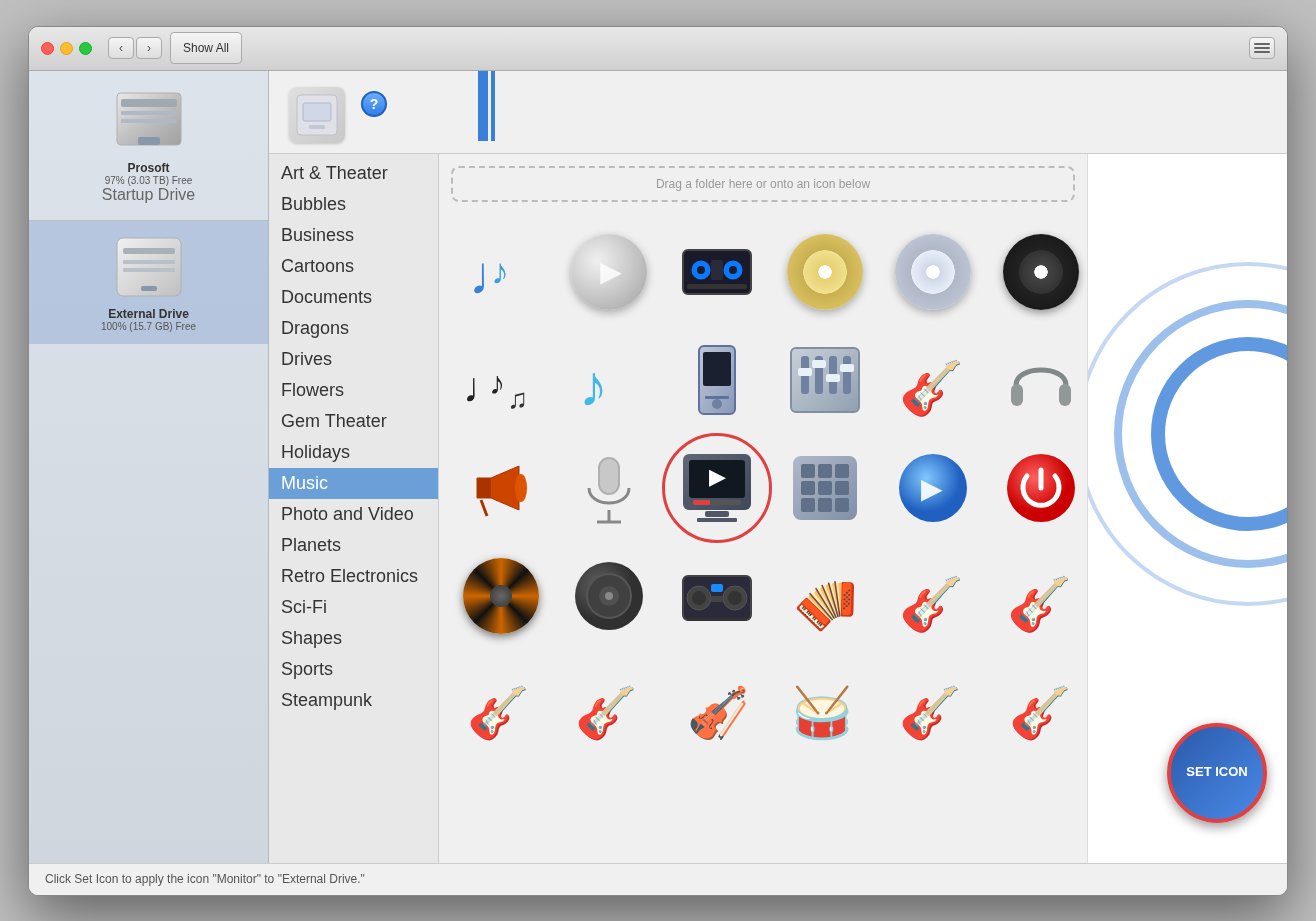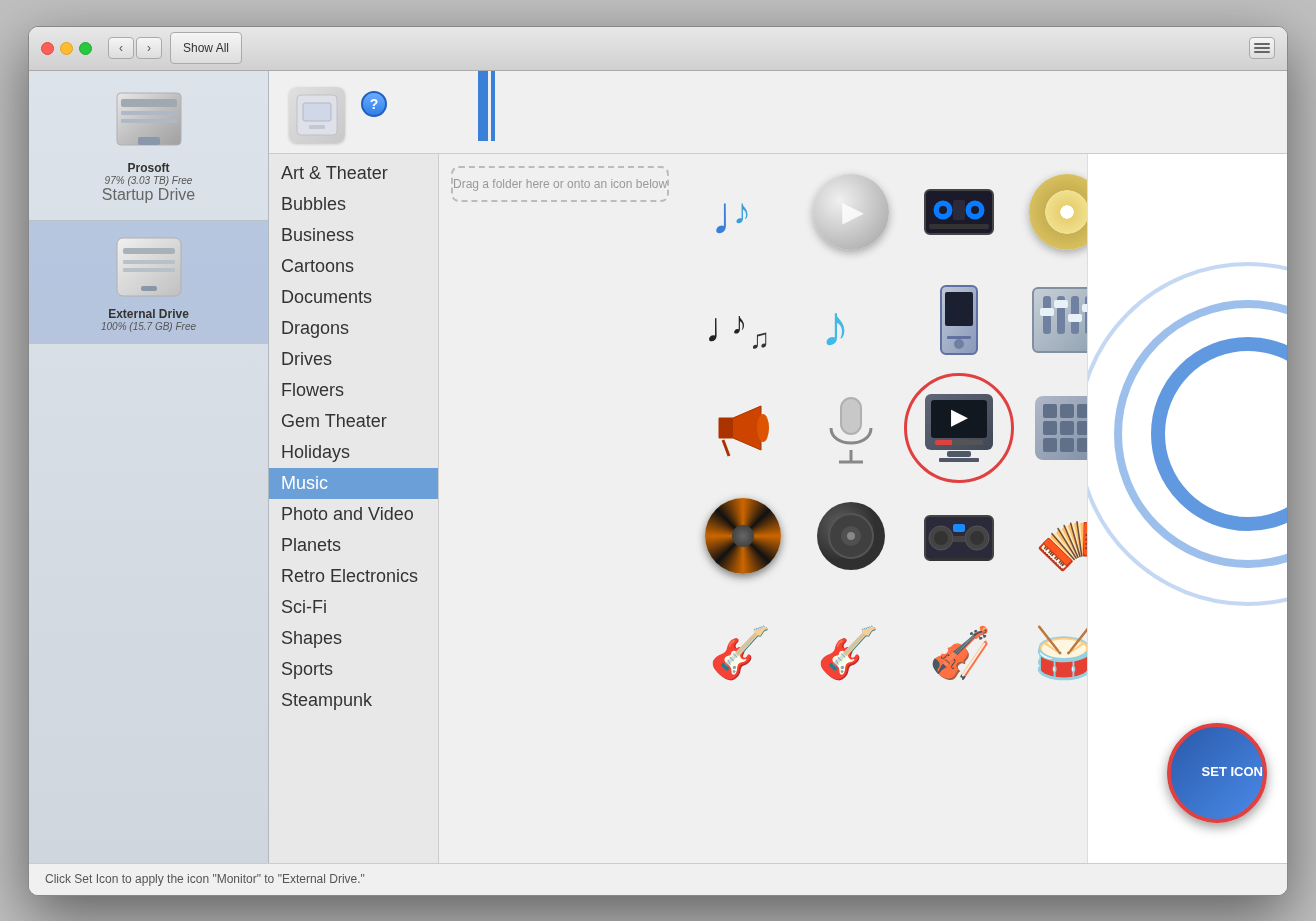--- a/index.html
+++ b/index.html
@@ -128,21 +128,20 @@
       font-size: 12px;
       font-weight: bold;
       color: #333;
       text-align: center;
       margin-top: 4px;
     }
     .drive-sublabel {
       font-size: 10px;
       color: #555;
       text-align: center;
-      font-style: italic;
     }
     .drive-type {
       font-size: 16px;
       color: #666;
       text-align: center;
     }
 
     .external-drive-section {
       display: flex;
       flex-direction: column;
@@ -228,20 +227,21 @@
       color: #333;
       cursor: pointer;
     }
     .category-item.selected {
       background: #6a9fd8;
       color: white;
     }
     .icons-panel {
       flex: 1;
       display: flex;
+      flex-direction: column;
       overflow: hidden;
     }
     .drop-zone {
       margin: 12px;
       height: 36px;
       border: 2px dashed #bbb;
       border-radius: 8px;
       display: flex;
       align-items: center;
       justify-content: center;
@@ -287,21 +287,21 @@
       position: absolute;
       bottom: 40px;
       right: 20px;
       width: 100px;
       height: 100px;
       border-radius: 50%;
       background: linear-gradient(135deg, #2a5aaa, #4a8ae8);
       border: 4px solid #e04040;
       display: flex;
       align-items: center;
-      justify-content: flex-end;
+      justify-content: center;
       cursor: pointer;
       box-shadow: 0 4px 12px rgba(0,0,0,0.4);
     }
     .set-icon-label {
       color: white;
       font-size: 13px;
       font-weight: bold;
       text-align: center;
       line-height: 1.3;
     }

